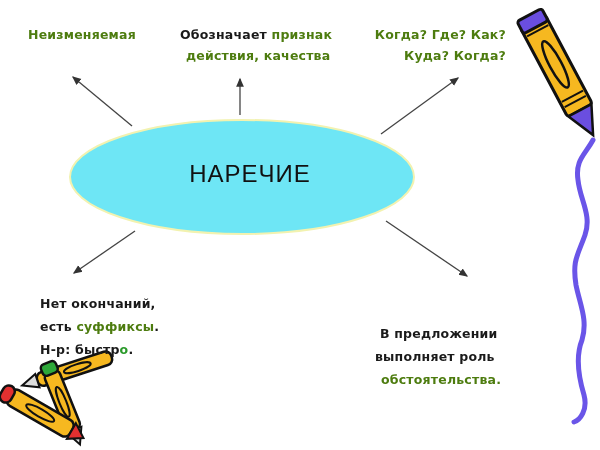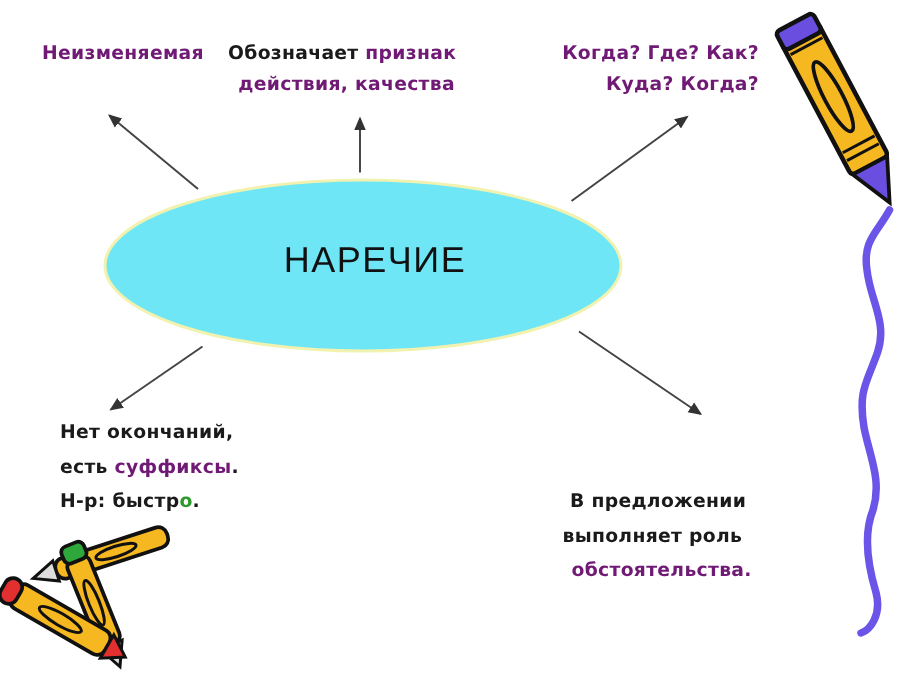--- a/index.html
+++ b/index.html
@@ -6,21 +6,21 @@
     body {
       width: 600px; height: 450px; background: #ffffff;
       position: relative; overflow: hidden;
       font-family: "DejaVu Sans", sans-serif;
     }
     .txt {
       position: absolute; font-size: 12.5px; font-weight: bold;
       color: #1a1a1a; line-height: 21px; white-space: nowrap;
       letter-spacing: 0.2px;
     }
-    .blue { color: #701a75; }
+    .blue { color: #4d7c0f; }
     .green { color: #2a9a2a; }
     #svg-layer { position: absolute; left: 0; top: 0; }
     .center-label {
       position: absolute; left: 130px; top: 160px; width: 240px;
       text-align: center; font-size: 24px; color: #111;
       font-family: Liberation Sans, sans-serif; letter-spacing: 1px;
     }
   </style>
 </head>
 <body>
@@ -74,31 +74,31 @@
     </g>
   </g>
 </svg>
 
 <div class="center-label">НАРЕЧИЕ</div>
 
 <div class="txt" style="left:28px; top:24px;">
   <div class="blue">Неизменяемая</div>
 </div>
 
-<div class="txt" style="left:152px; top:24px;text-align:center;">
+<div class="txt" style="left:180px; top:24px;">
   <div><span>Обозначает </span><span class="blue">признак</span></div>
   <div class="blue" style="padding-left:6px;">действия, качества</div>
 </div>
 
 <div class="txt blue" style="left:358px; top:24px; text-align:right; width:148px;">
   <div>Когда? Где? Как?</div>
   <div>Куда? Когда?</div>
 </div>
 
-<div class="txt" style="left:40px; top:276px; line-height:23px;">
+<div class="txt" style="left:40px; top:292px; line-height:23px;">
   <div>Нет окончаний,</div>
   <div><span>есть </span><span class="blue">суффиксы</span><span>.</span></div>
   <div><span>Н-р: быстр</span><span class="green">о</span><span>.</span></div>
 </div>
 
 <div class="txt" style="left:375px; top:276px; line-height:23px;">
   <div style="padding-left:5px;margin-top:46px;">В предложении</div>
   <div>выполняет роль</div>
   <div class="blue" style="padding-left:6px;">обстоятельства.</div>
 </div>

